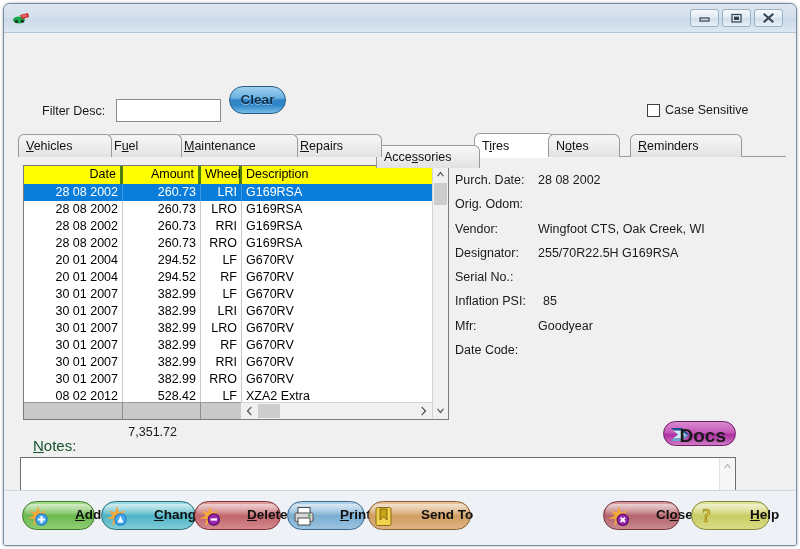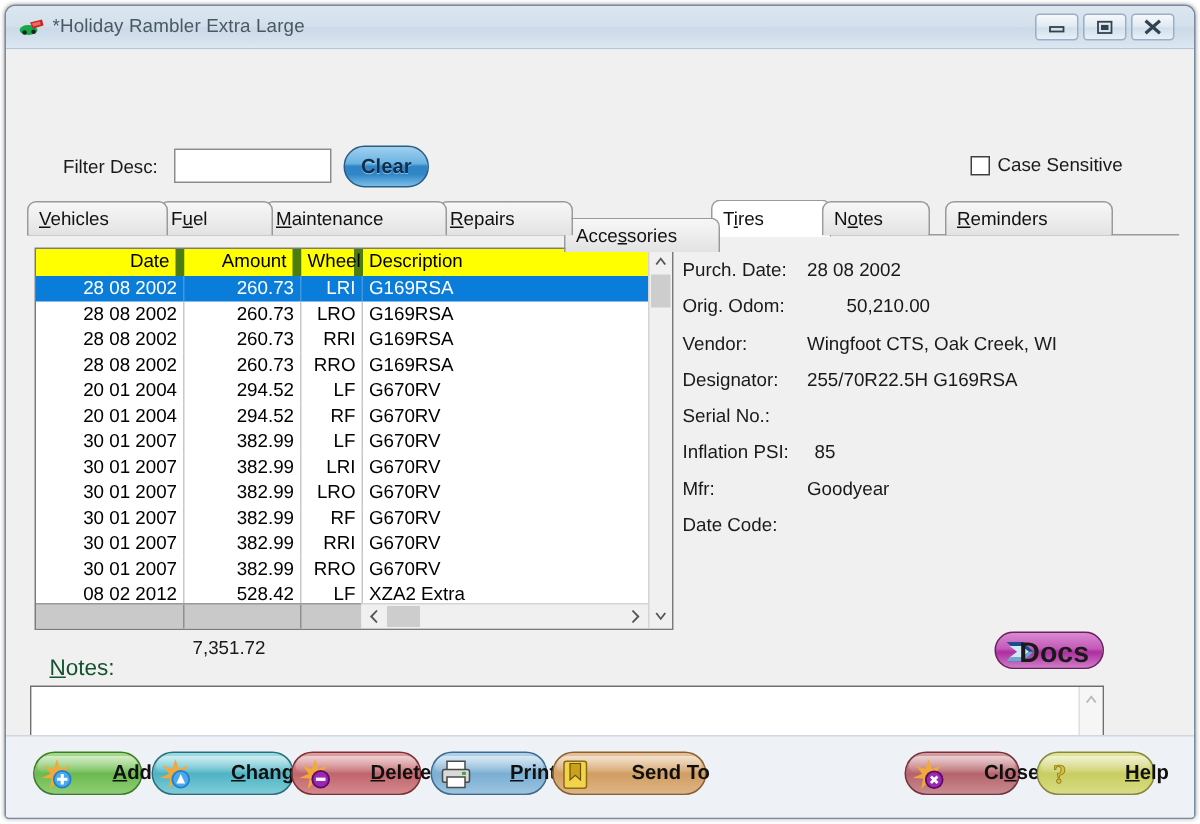--- a/index.html
+++ b/index.html
@@ -55,21 +55,21 @@
   #filter-label {
     position:absolute; left:38px; top:71px; font-size:12.5px; color:#1a1a1a;
   }
   #filter-input {
     position:absolute; left:112px; top:66px; width:105px; height:23px;
     border:1px solid #8c8c8c; background:#fff;
     font-family:"Liberation Sans",sans-serif; font-size:12px; padding:1px 3px;
     outline:none; color:#000;
   }
   #clear-button {
-    position:absolute; left:225px; top:64px; width:57px; height:28px;
+    position:absolute; left:225px; top:53px; width:57px; height:28px;
     border-radius:14px; border:1px solid #2b5c84;
     background: linear-gradient(to bottom,#9fd0ef 0%, #6bb3e2 42%, #2f85c6 50%, #2f86c8 70%, #78bde8 100%);
     color:#0c2f4c; font-size:13.5px; font-weight:bold;
     text-align:center; line-height:26px; cursor:pointer;
     text-shadow: 0 1px 0 rgba(255,255,255,.45);
   }
   #case-check {
     position:absolute; left:643px; top:71px; width:13px; height:13px;
     border:1px solid #3f3f3f; background:#fff;
   }
@@ -93,21 +93,21 @@
   .tab u { text-decoration: underline; }
 
   
   #grid {
     position:absolute; left:19px; top:132px; width:426px; height:255px;
     border:1px solid #7b7b7b; background:#fff; overflow:hidden;
   }
   #grid-head { position:absolute; left:0; top:0; right:0; height:18px; background:#ffff00; }
   .hcell {
     position:absolute; top:0; height:18px; line-height:17px;
-    font-size:12.5px; color:#000; border-right:6px solid #4d7c0f;
+    font-size:12.5px; color:#000; border-right:3px solid #4d7c0f;
     background:#ffff00; padding:0 4px; white-space:nowrap;
   }
   .rows { position:absolute; left:0; top:18px; right:0; height:219px; overflow:hidden; }
   .row { position:relative; height:17px; width:100%; }
   .row.sel { background:#0a7ddb; color:#fff; }
   .cell {
     position:absolute; top:0; height:17px; line-height:16px;
     font-size:12.5px; border-right:1px solid #c8c8c8; padding:0 4px;
     white-space:nowrap; overflow:hidden;
   }
@@ -215,21 +215,20 @@
   <div id="titlebar">
     <span id="title-icon">
       <svg width="17" height="15" viewBox="0 0 17 15">
         <ellipse cx="6" cy="9" rx="6" ry="3.4" fill="#17a84a"></ellipse>
         <path d="M7 4 L15 2 L16 6 L9 8 Z" fill="#cf2020"></path>
         <path d="M8 4.6 L13.6 3.2 L14.2 5.4 L9.4 6.6 Z" fill="#e86a6a"></path>
         <circle cx="3.4" cy="10.6" r="1.5" fill="#222"></circle>
         <circle cx="9.4" cy="10.2" r="1.5" fill="#222"></circle>
       </svg>
     </span>
-    <span id="title-text">*Holiday Rambler Extra Large</span>
 
     <div class="wbtn" id="btn-min">
       <svg width="27" height="16" viewBox="0 0 27 16">
         <rect x="9" y="8" width="9" height="3" fill="none" stroke="#33424f" stroke-width="1.2"></rect>
       </svg>
     </div>
     <div class="wbtn" id="btn-max">
       <svg width="27" height="16" viewBox="0 0 27 16">
         <rect x="9" y="4.5" width="9" height="7.5" fill="none" stroke="#33424f" stroke-width="1.2"></rect>
         <rect x="11" y="6.6" width="5" height="3.4" fill="#33424f"></rect>
@@ -385,21 +384,20 @@
       </div>
     </div>
 
     <div id="detail">
         <div class="drow">
           <span class="dlabel">Purch. Date:</span>
           <span class="dval">28 08 2002</span>
         </div>
         <div class="drow">
           <span class="dlabel">Orig. Odom:</span>
-          <span class="dval num">50,210.00</span>
         </div>
         <div class="drow">
           <span class="dlabel">Vendor:</span>
           <span class="dval">Wingfoot CTS, Oak Creek, WI</span>
         </div>
         <div class="drow">
           <span class="dlabel">Designator:</span>
           <span class="dval">255/70R22.5H G169RSA</span>
         </div>
         <div class="drow">

